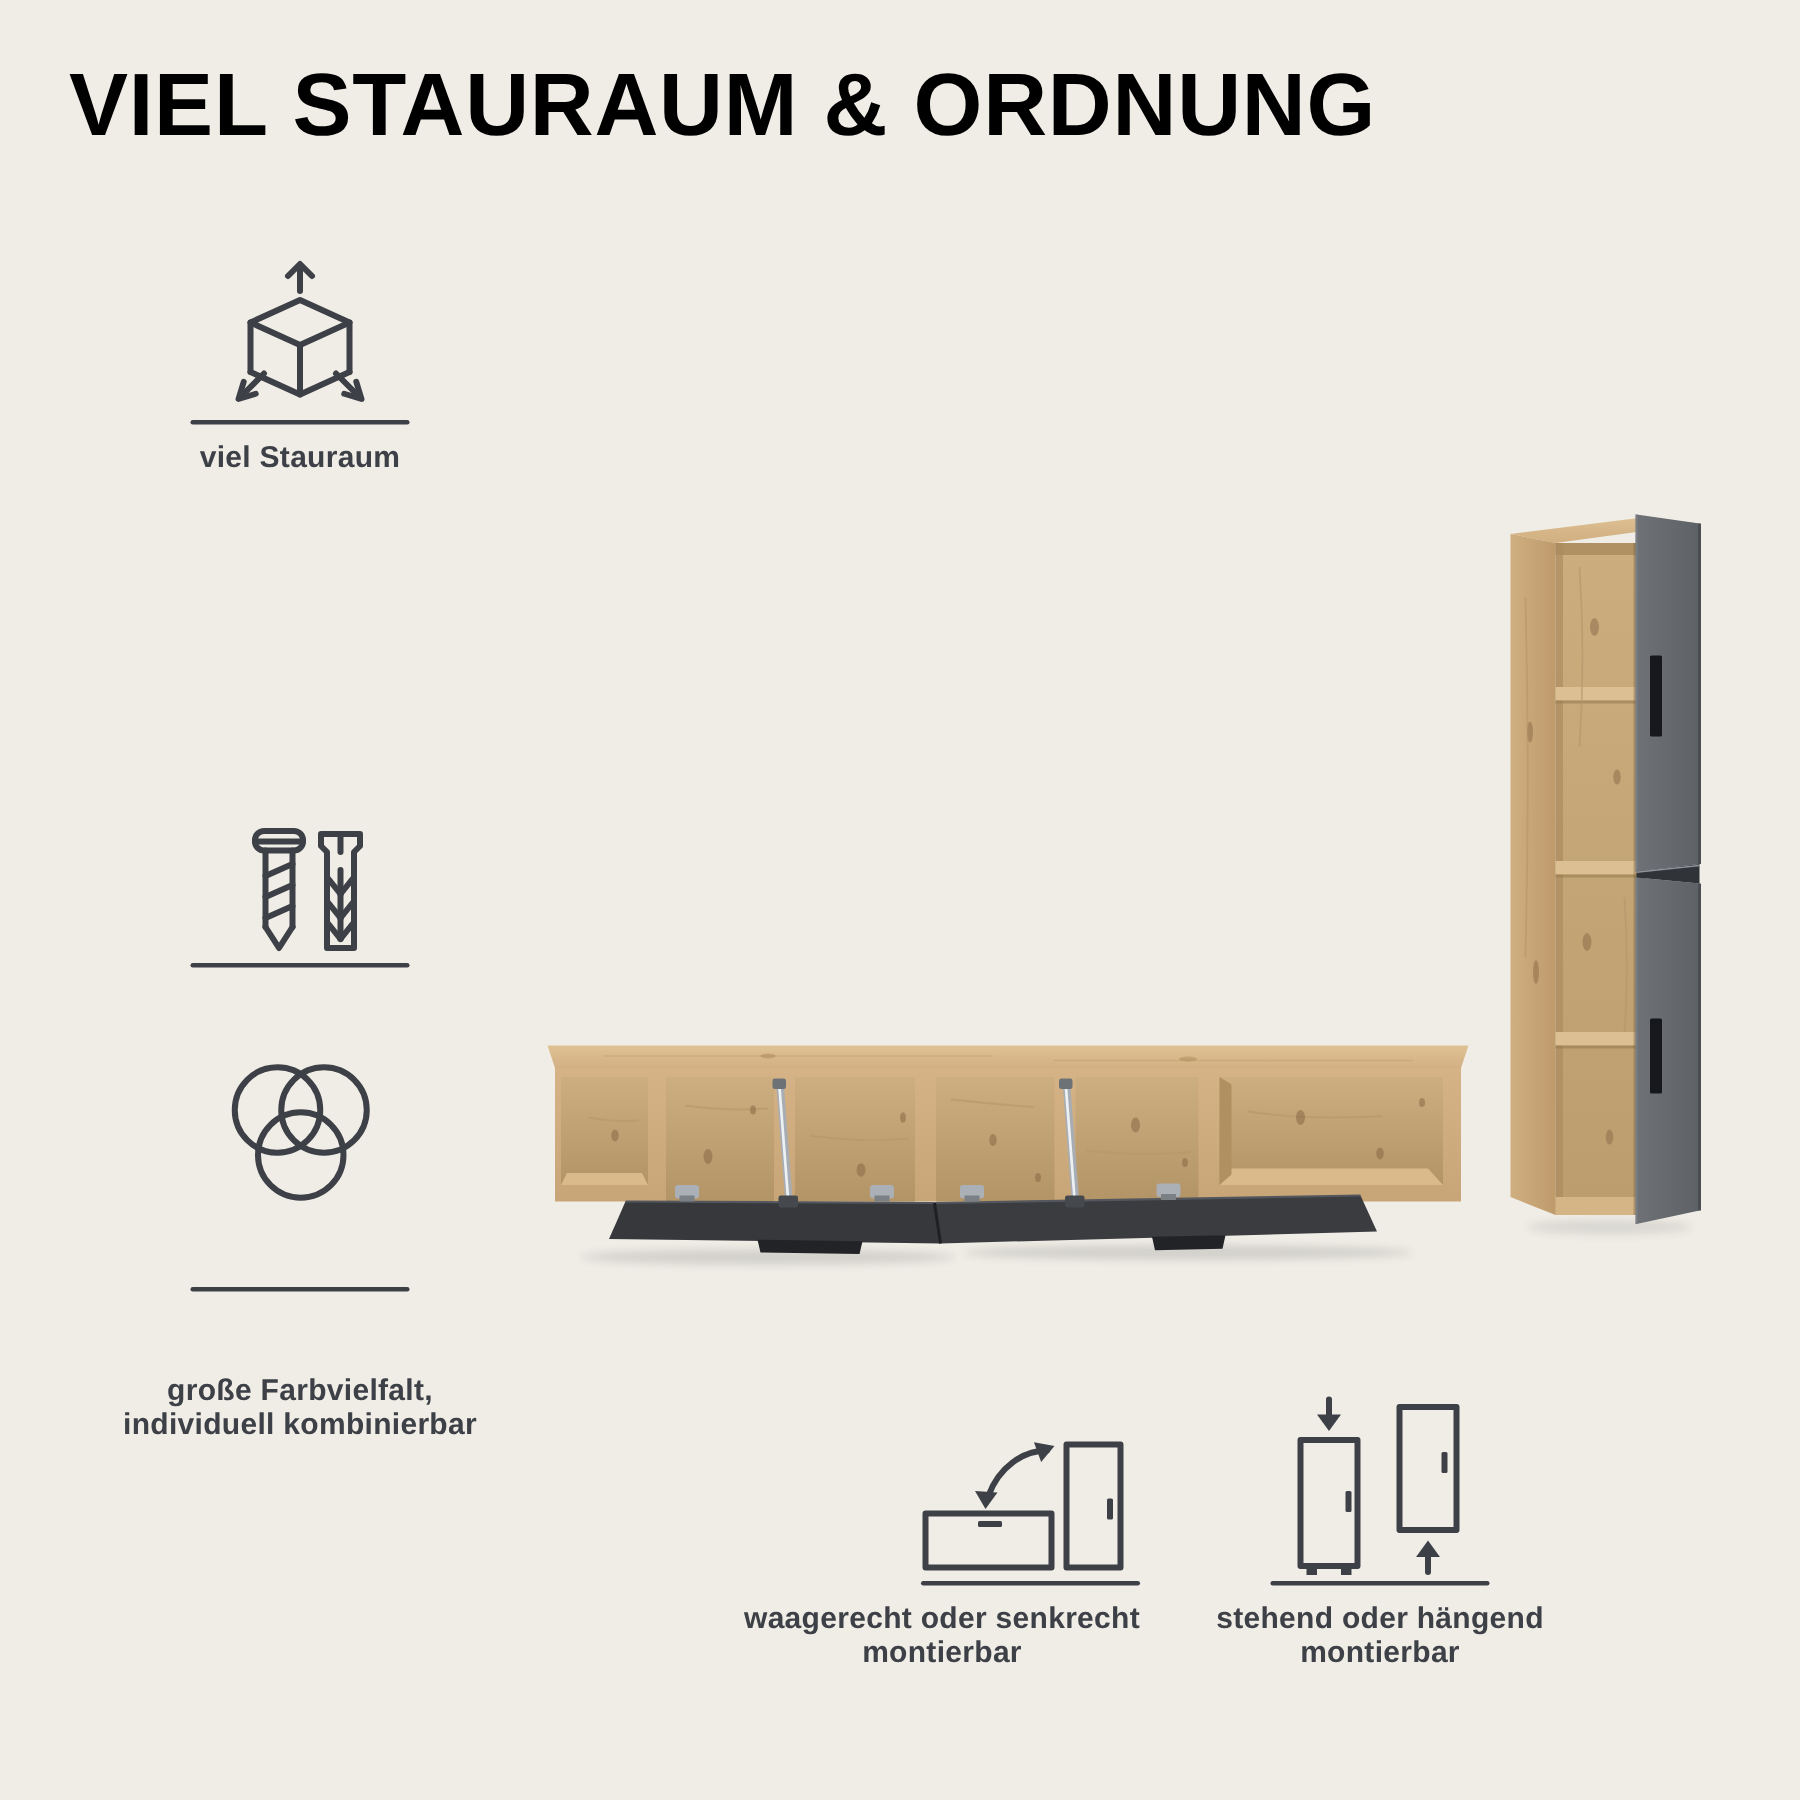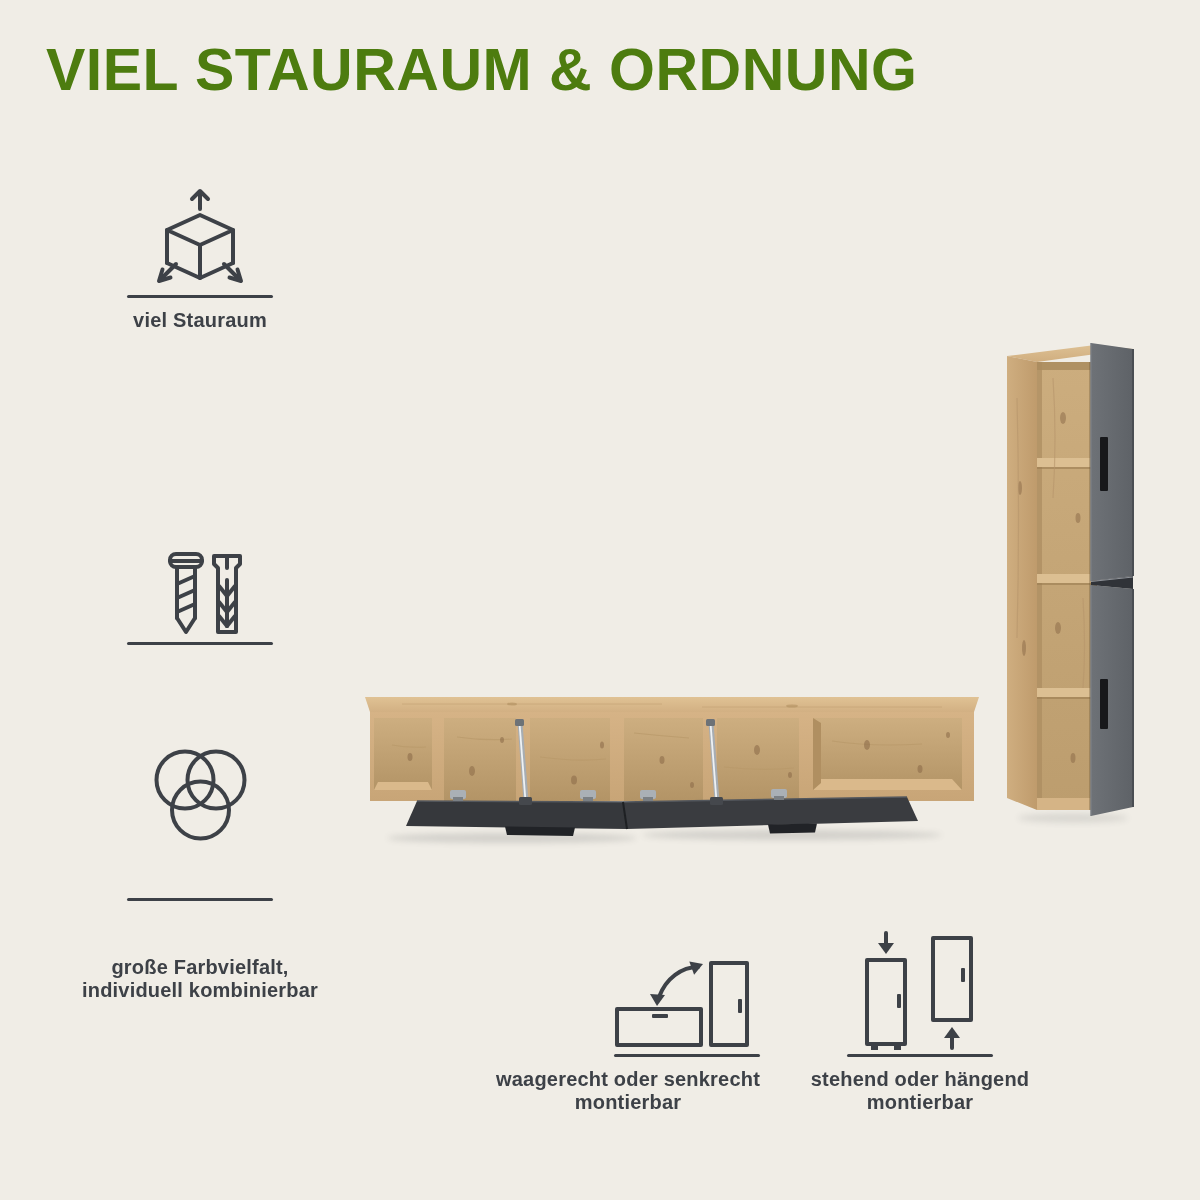--- a/index.html
+++ b/index.html
@@ -4,36 +4,36 @@
 <style>
   html,body{margin:0;padding:0;}
   .canvas{
     position:relative; width:1200px; height:1200px;
     background:#f0ede6; overflow:hidden;
     font-family:"Liberation Sans", sans-serif;
   }
   .title{
     position:absolute; left:46px; top:36px; margin:0;
     font-size:59px; font-weight:bold; letter-spacing:.5px;
-    color:#4d7c0f; white-space:nowrap;
+    color:#000000; white-space:nowrap;
   }
   .feature{
     position:absolute; width:320px;
     display:flex; flex-direction:column; align-items:center;
   }
   .feature svg{display:block;}
   .divider{width:146px; height:3px; background:#3d4147; border-radius:2px;}
   .label{
     margin-top:11px; font-size:20px; font-weight:bold; color:#3d4147;
     text-align:center; line-height:23px; letter-spacing:.2px; white-space:nowrap;
   }
-  .f1{left:40px; top:188px;}
+  .f1{left:40px; top:173px;}
   .f2{left:40px; top:364px;}
   .f3{left:40px; top:548px;}
-  .f4{left:40px; top:744px;gap:44px;}
+  .f4{left:40px; top:704px;gap:44px;}
   .f5{left:440px; top:952px;align-items:flex-end;}
   .f6{left:760px; top:930px;}
   .f1 .divider{margin-top:2px;}
   .f2 .divider{margin-top:3px;}
   .f3 .divider{margin-top:2px;}
   .f4 .divider{margin-top:5px;}
   .f5 .divider{margin-top:2px;}
   .f6 .divider{margin-top:2px;}
   .lowboard{position:absolute; left:362px; top:685px; width:620px; height:165px;}
   .column-cab{position:absolute; left:1003px; top:338px; width:165px; height:490px;}

